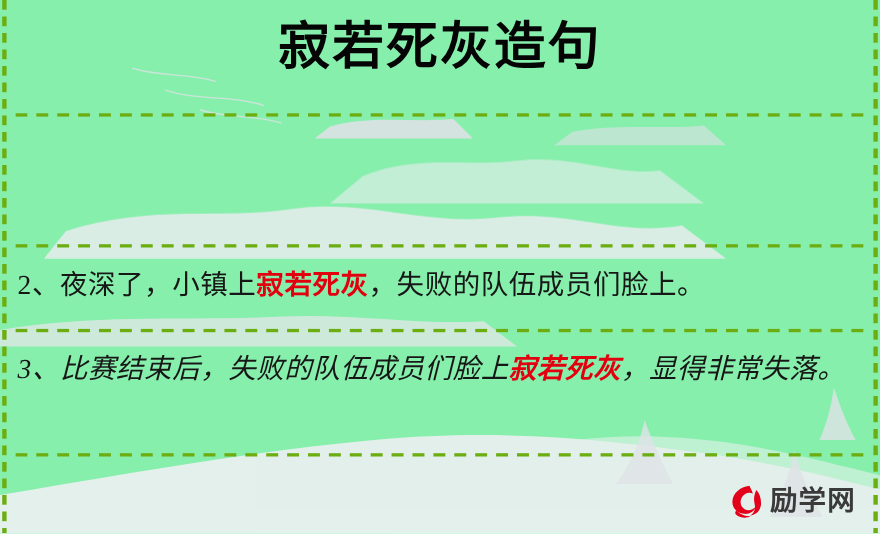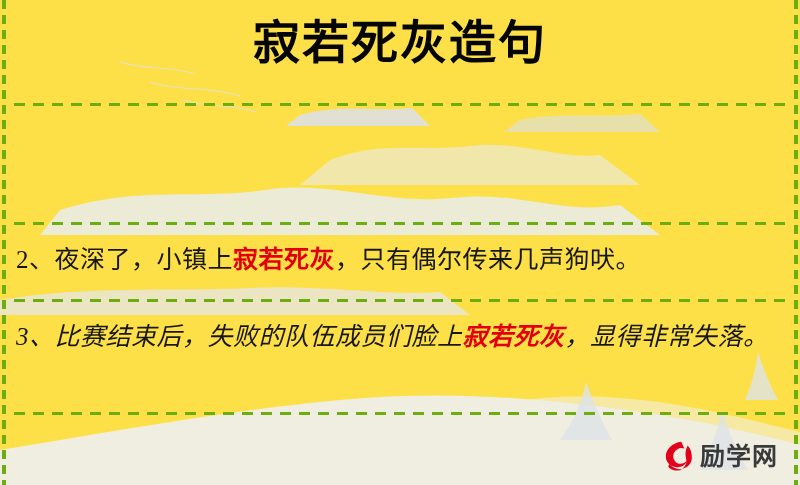--- a/index.html
+++ b/index.html
@@ -5,21 +5,21 @@
   html, body {
     margin: 0;
     padding: 0;
     background: #ffffff;
   }
 
   #page {
     position: relative;
     width: 800px;
     height: 485px;
-    background: #fde047;
+    background: #86efac;
     overflow: hidden;
     font-family: "Liberation Serif", "DejaVu Serif", serif;
     box-sizing: border-box;
   }
 
   
   .wash-layer {
     position: absolute;
     inset: 0;
     pointer-events: none;
@@ -164,21 +164,21 @@
 
   <div class="title">寂若死灰造句</div>
 
   <div class="hr-dash" style="top:103px;"></div>
   <div class="hr-dash" style="top:222px;"></div>
   <div class="hr-dash" style="top:299px;"></div>
   <div class="hr-dash" style="top:412px;"></div>
 
 
   <div class="sentence" id="sentence-2">
-    <span>2、</span><span>夜深了，小镇上</span><span class="kw">寂若死灰</span><span>，只有偶尔传来几声狗吠。</span>
+    <span>2、</span><span>夜深了，小镇上</span><span class="kw">寂若死灰</span><span>，失败的队伍成员们脸上。</span>
   </div>
 
   <div class="sentence" id="sentence-3">
     <span>3、</span><span>比赛结束后，失败的队伍成员们脸上</span><span class="kw">寂若死灰</span><span>，显得非常失落。</span>
   </div>
 
   <div class="logo">
     <svg class="logo-mark" viewBox="0 0 64 64" aria-hidden="true">
       <path fill="#e3001b" d="M40,5 C24,7 12,18 11,31 C10,43 19,52 31,53 C40,54 48,49 51,41 C45,47 38,48 32,45 C25,41 23,32 27,25 C31,18 39,15 46,18 C43,11 41,7 40,5 Z"></path>
       <path fill="#e3001b" d="M52,12 C48,20 47,28 49,36 C51,45 48,52 41,56 C52,55 60,46 60,35 C60,25 57,17 52,12 Z"></path>

